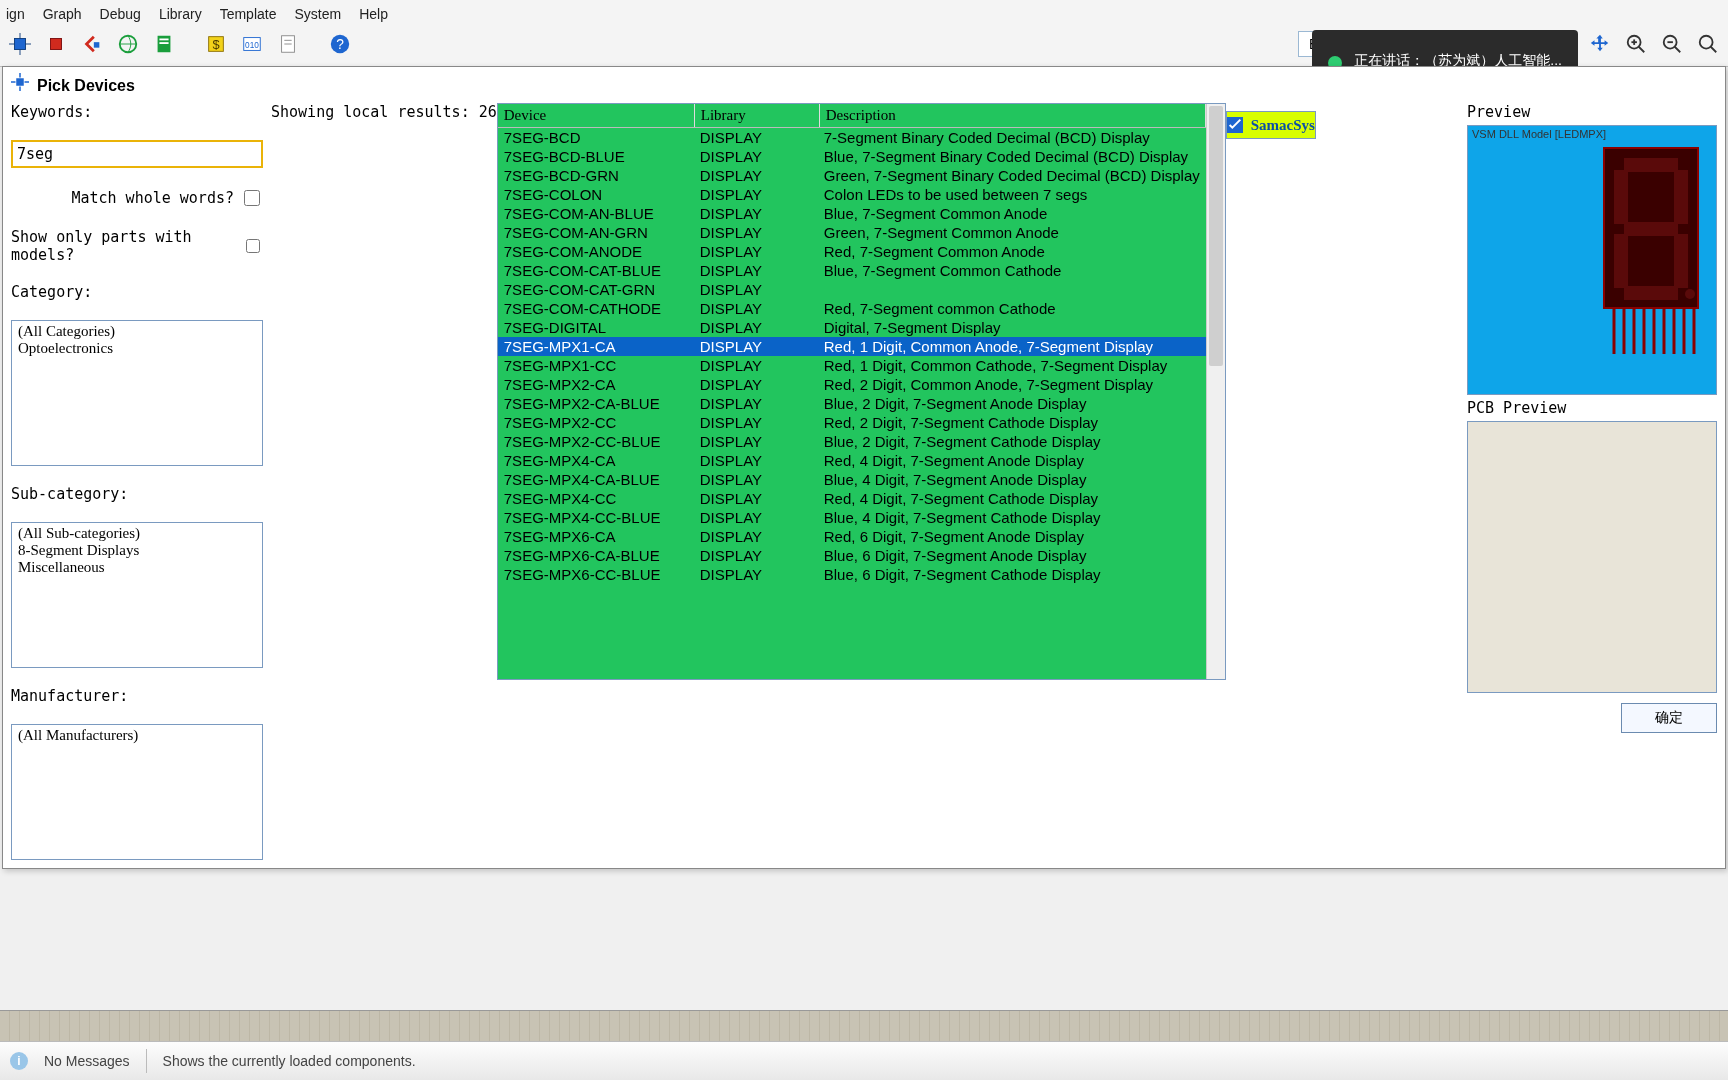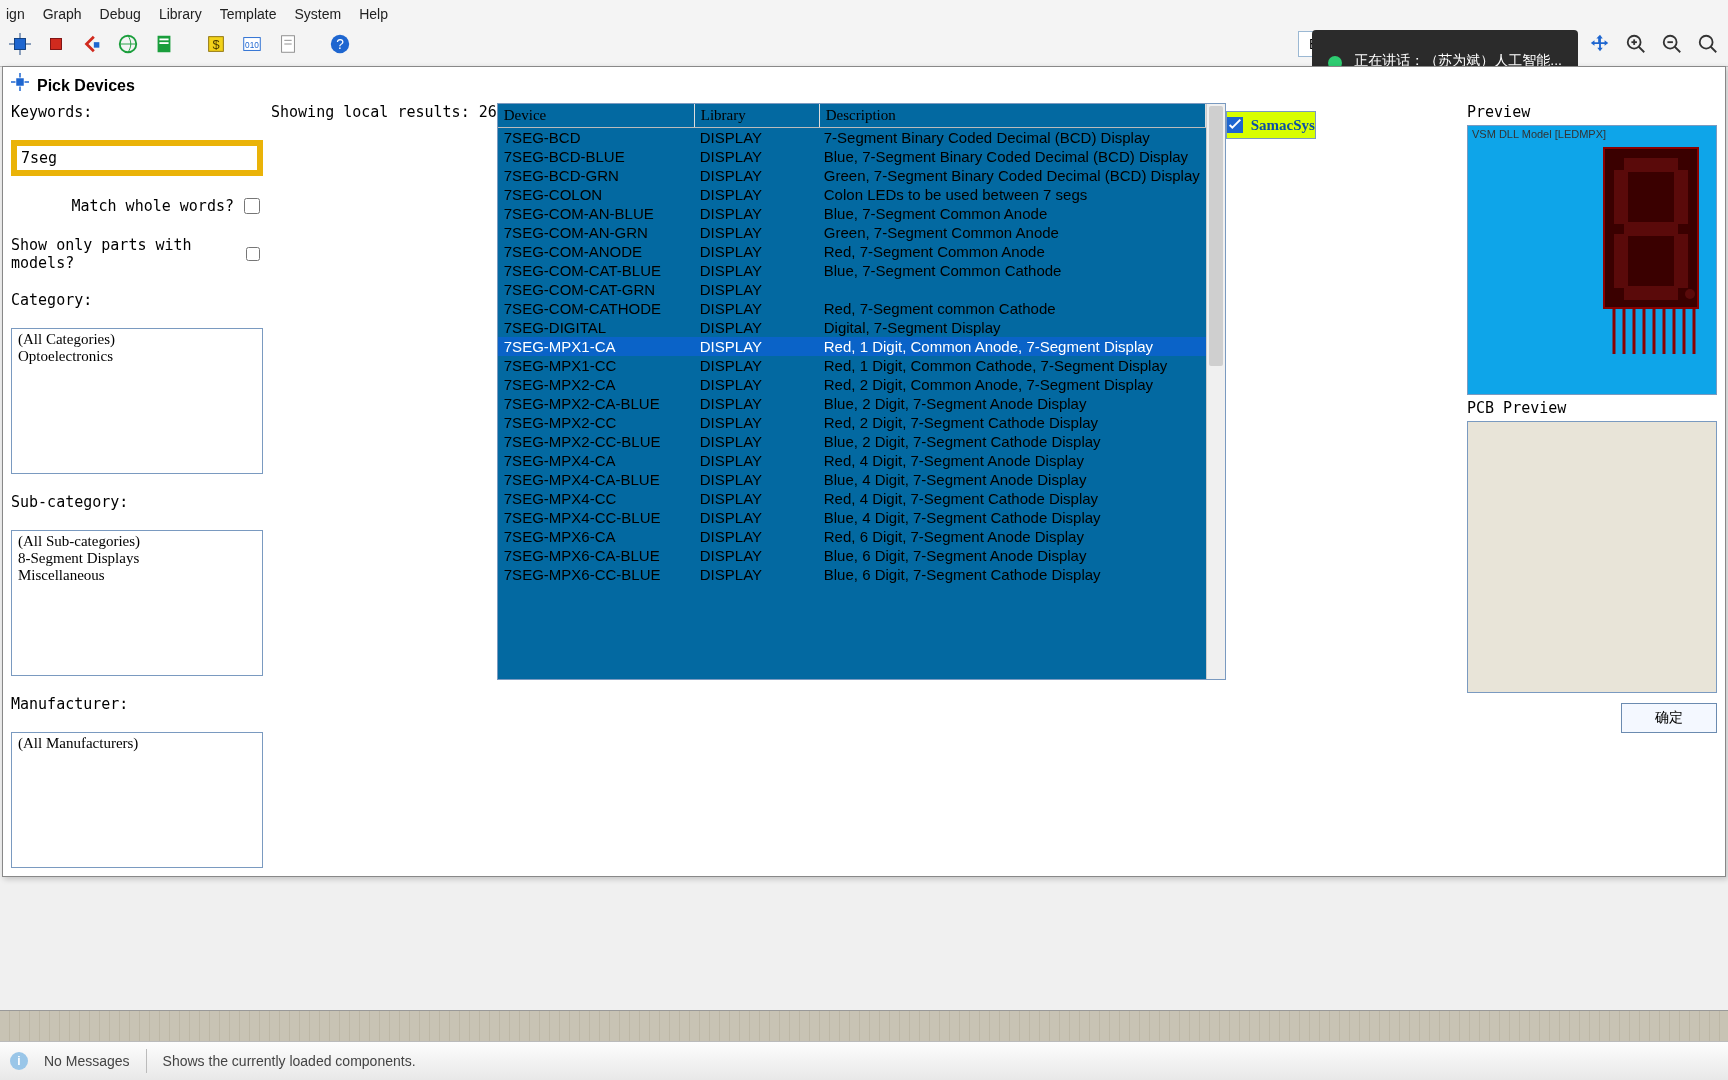--- a/index.html
+++ b/index.html
@@ -13,29 +13,29 @@
 .spacer{flex:1}
 .speech{position:absolute;right:150px;top:30px;background:#2b2b2b;color:#fff;height:40px;display:flex;align-items:flex-end;gap:12px;padding:0 16px;border-radius:4px;font-size:14px}
 .speech .mic{width:14px;height:14px;border-radius:50%;background:#2ecc71}
 
 .dialog{position:absolute;left:2px;top:66px;right:2px;background:#fff;border:1px solid #888;box-shadow:2px 2px 6px rgba(0,0,0,.2)}
 .dlg-title{display:flex;align-items:flex-end;gap:8px;padding:6px 8px;font-size:16px;font-weight:600}
 .dlg-body{display:flex;gap:6px;padding:2px 8px 8px 8px}
 
 .left{width:252px;display:flex;flex-direction:column;gap:19px;font-family:Consolas,monospace}
 .lbl{font-family:Consolas,monospace;font-size:15px}
-.kw-input{font-family:Consolas,monospace;font-size:15px;height:22px;border:6px solid #eab308;padding:1px 4px}
+.kw-input{font-family:Consolas,monospace;font-size:15px;height:22px;border:2px solid #eab308;padding:1px 4px}
 .chk-row{display:flex;align-items:center;justify-content:flex-end;gap:6px;font-family:Consolas,monospace;font-size:15px}
 .chk-row input{width:16px;height:16px}
 .listbox{border:1px solid #7a9ac0;background:#fff;font-family:"Segoe UI";font-size:15px;padding:2px 0;overflow:auto}
 .listbox div{padding:0 6px;cursor:default}
 
 .mid{flex:1;display:flex;flex-direction:row}
 .showing{font-family:Consolas,monospace;font-size:15px;padding:0 0 2px 2px;color:#000}
-.grid-wrap{position:relative;border:1px solid #7a9ac0;background:#0369a1;height:575px;display:flex}
+.grid-wrap{position:relative;border:1px solid #7a9ac0;background:#22c55e;height:575px;display:flex}
 .grid{flex:1;overflow:hidden}
 .ghead{display:flex;border-bottom:1px solid #bbb;font-family:"Segoe UI";font-size:15px}
 .ghead div{padding:3px 6px;border-right:1px solid #ddd}
 .col-dev{width:184px}
 .col-lib{width:112px}
 .col-desc{flex:1}
 .grow{display:flex;font-size:15px;padding:1px 0;cursor:default}
 .grow div{padding:0 6px;white-space:nowrap;overflow:hidden}
 .grow.sel{background:#0a63c8;color:#fff}
 .vscroll{width:18px;background:#f0f0f0;border-left:1px solid #ccc;position:relative}

